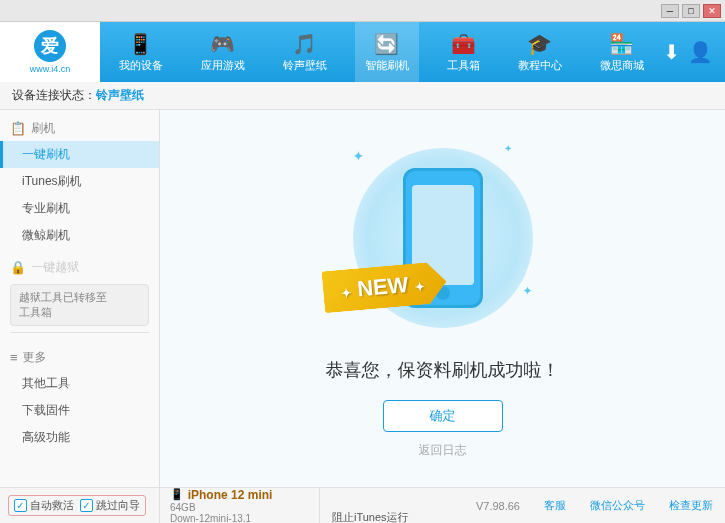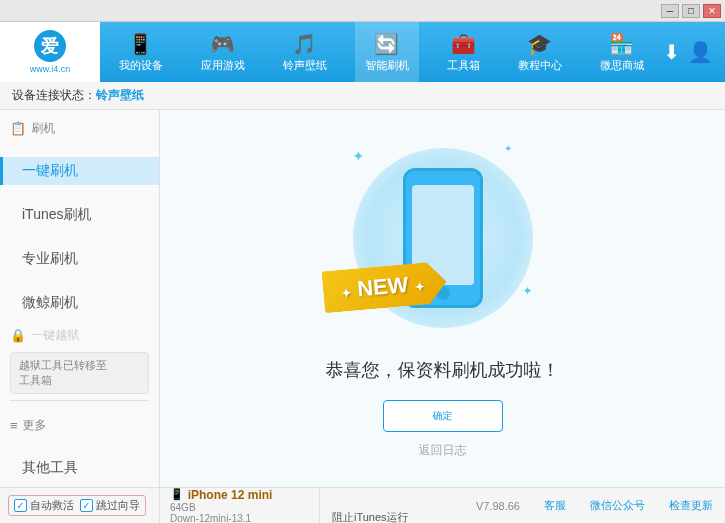--- a/index.html
+++ b/index.html
@@ -55,21 +55,21 @@
     .sidebar {
       width: 160px; background: #f9f9f9; border-right: 1px solid #e0e0e0;
       overflow-y: auto; flex-shrink: 0; padding-bottom: 8px;
     }
     .sidebar-section { padding: 6px 0 0 0; }
     .sidebar-header {
       display: flex; align-items: center; padding: 4px 10px; color: #888; font-size: 12px;
     }
     .sidebar-header .icon { margin-right: 5px; font-size: 13px; }
     .sidebar-item {
-      padding: 5px 14px 5px 22px; font-size: 14px; color: #555; cursor: pointer; margin-top: 16px;
+      padding: 5px 14px 5px 22px; font-size: 12px; color: #555; cursor: pointer;
     }
     .sidebar-item.active {
       background: #d0ecfa; color: #1a9de0; border-left: 3px solid #1a9de0;
       padding-left: 19px;
     }
     .sidebar-notice {
       margin: 4px 10px; background: #f0f0f0; border: 1px solid #e0e0e0;
       border-radius: 4px; padding: 5px 8px; font-size: 11px; color: #888;
     }
     .sidebar-divider { height: 1px; background: #e0e0e0; margin: 6px 10px; }
@@ -115,21 +115,21 @@
       position: absolute; width: 180px; height: 180px; border-radius: 50%;
       background: radial-gradient(circle, #d6f0fc 0%, #b8e6f8 60%, transparent 100%);
       top: 10px; left: 20px; z-index: 0;
     }
 
     .success-text {
       font-size: 18px; color: #333; margin-bottom: 18px;
     }
     .confirm-btn {
       width: 120px; height: 32px; background: #fff; border: 1px solid #1a9de0;
-      color: #1a9de0; border-radius: 4px; font-size: 10px; cursor: pointer;
+      color: #1a9de0; border-radius: 4px; font-size: 13px; cursor: pointer;
       margin-bottom: 10px; display: flex; align-items: center; justify-content: center;
     }
     .back-link { font-size: 12px; color: #aaa; cursor: pointer; }
 
     
     .bottom-bar {
       height: 36px; background: #f5f5f5; border-top: 1px solid #e0e0e0;
       display: flex; align-items: center;
     }
     .bottom-left {

